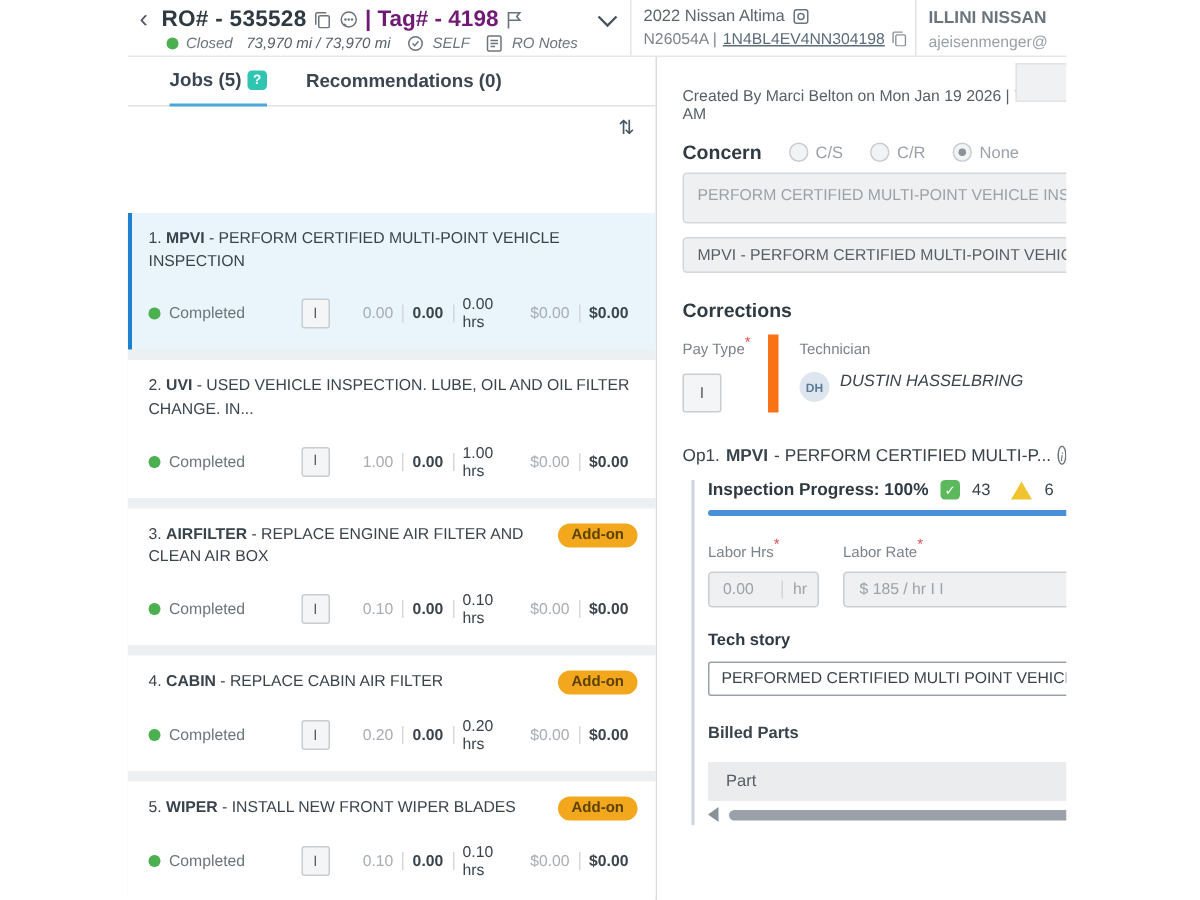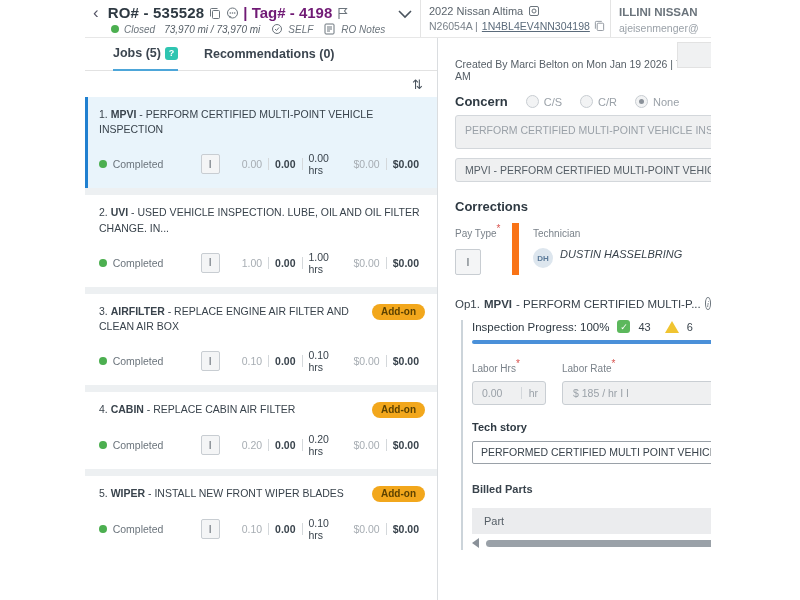--- a/index.html
+++ b/index.html
@@ -33,21 +33,21 @@
   .tabbar { height:33px; border-bottom:1px solid #e2e2e2; display:flex; align-items:center; padding-left:28px; gap:26px; }
   .tab { font-size:12.5px; font-weight:bold; color:#3c4650; height:33px; display:flex; align-items:center; gap:4px; cursor:pointer; }
   .tab.active { border-bottom:2px solid #4da6d9; }
   .qbadge { background:#2fc5b1; color:#fff; font-size:9px; font-weight:bold; width:13px; height:13px; border-radius:3px; display:flex; align-items:center; justify-content:center; }
 
   .sortrow { display:flex; justify-content:flex-end; padding:8px 14px 6px 0; }
   .sorticon { font-size:13px; color:#4a545e; cursor:pointer; line-height:12px; }
 
   .joblist { background:#edf0f2; }
   .job { background:#fff; padding:10px 12px 12px 14px; margin-bottom:7px; cursor:pointer; }
-  .job.selected { background:#e9f4fb; box-shadow:inset 3px 0 0 #2080d0; }
+  .job.selected { background:#e9f4fb; box-shadow:inset 3px 0 0 #2080d0;margin-top:45px; }
   .job-title { font-size:10.5px; color:#39434c; line-height:1.45; padding-right:4px; }
   .job-title .jcode { font-weight:bold; }
   .jtr { display:flex; align-items:flex-start; }
   .jtr .job-title { flex:1; }
   .addon { background:#f2a71c; color:#5c4200; font-size:10px; font-weight:bold; border-radius:9px; padding:2px 9px 3px; white-space:nowrap; margin-left:4px; }
   .jstatusrow { display:flex; align-items:center; margin-top:15px; font-size:10.5px; }
   .jstatus { color:#6b747c; margin-left:6px; width:92px; }
   .paybox { border:1px solid #c8cdd2; background:#f4f5f6; color:#555e66; width:20px; height:20px; display:flex; align-items:center; justify-content:center; font-size:10px; border-radius:2px; }
   .hrsgrp, .amtgrp { display:flex; align-items:center; }
   .hrsgrp { margin-left:16px; }
@@ -78,21 +78,21 @@
   .pt-box { width:26px; height:26px; border:1px solid #c8cdd2; background:#f4f5f6; border-radius:2px; display:flex; align-items:center; justify-content:center; font-size:10.5px; color:#555e66; margin-top:8px; }
   .tech-col { padding-left:14px; }
   .tech-line { display:flex; align-items:flex-start; gap:7px; margin-top:7px; }
   .avatar { width:20px; height:20px; border-radius:50%; background:#dde6ee; color:#5b7a99; font-size:8px; font-weight:bold; display:flex; align-items:center; justify-content:center; }
   .tech-name { font-size:11px; color:#39434c;font-style:italic; }
   .opline { display:flex; align-items:center; gap:4px; margin-top:22px; font-size:11.5px; color:#39434c; white-space:nowrap; }
   .opline .jcode { font-weight:bold; }
   .info-i { width:13px; height:13px; border:1px solid #6b747c; border-radius:50%; color:#6b747c; font-size:8.5px; display:inline-flex; align-items:center; justify-content:center; font-style:italic; font-family:"Liberation Serif", serif; }
   .opindent { border-left:2px solid #ccd4da; margin-left:6px; margin-top:10px; padding-left:9px; height:230px; }
   .insp-row { display:flex; align-items:center; gap:8px; position:relative; width:260px; }
-  .insp-label { font-size:11.5px; font-weight:normal; color:#2e3942; white-space:nowrap; }
+  .insp-label { font-size:11.5px; font-weight:bold; color:#2e3942; white-space:nowrap; }
   .chk { width:13px; height:13px; background:#5cb85c; border-radius:3px; color:#fff; font-size:9px; display:flex; align-items:center; justify-content:center; }
   .insp-num { font-size:11px; color:#39434c; }
   .warn { width:0; height:0; border-left:7px solid transparent; border-right:7px solid transparent; border-bottom:12px solid #f0c431; margin-left:6px; }
   .bluebar { height:4px; background:#4a90d9; width:330px; margin-top:7px; border-radius:2px; }
   .labor-row { display:flex; gap:16px; margin-top:14px; }
   .fgroup .fbox { margin-top:5px; }
   .fbox { display:flex; align-items:center; background:#eff0f1; border:1px solid #c9ced3; border-radius:3px; height:24px; color:#9aa1a8; font-size:10.5px; }
   .lh-box { width:74px; }
   .lh-box .val { padding:0 9px; flex:1; }
   .lh-box .unit { border-left:1px solid #d3d7db; padding:0 7px; }

